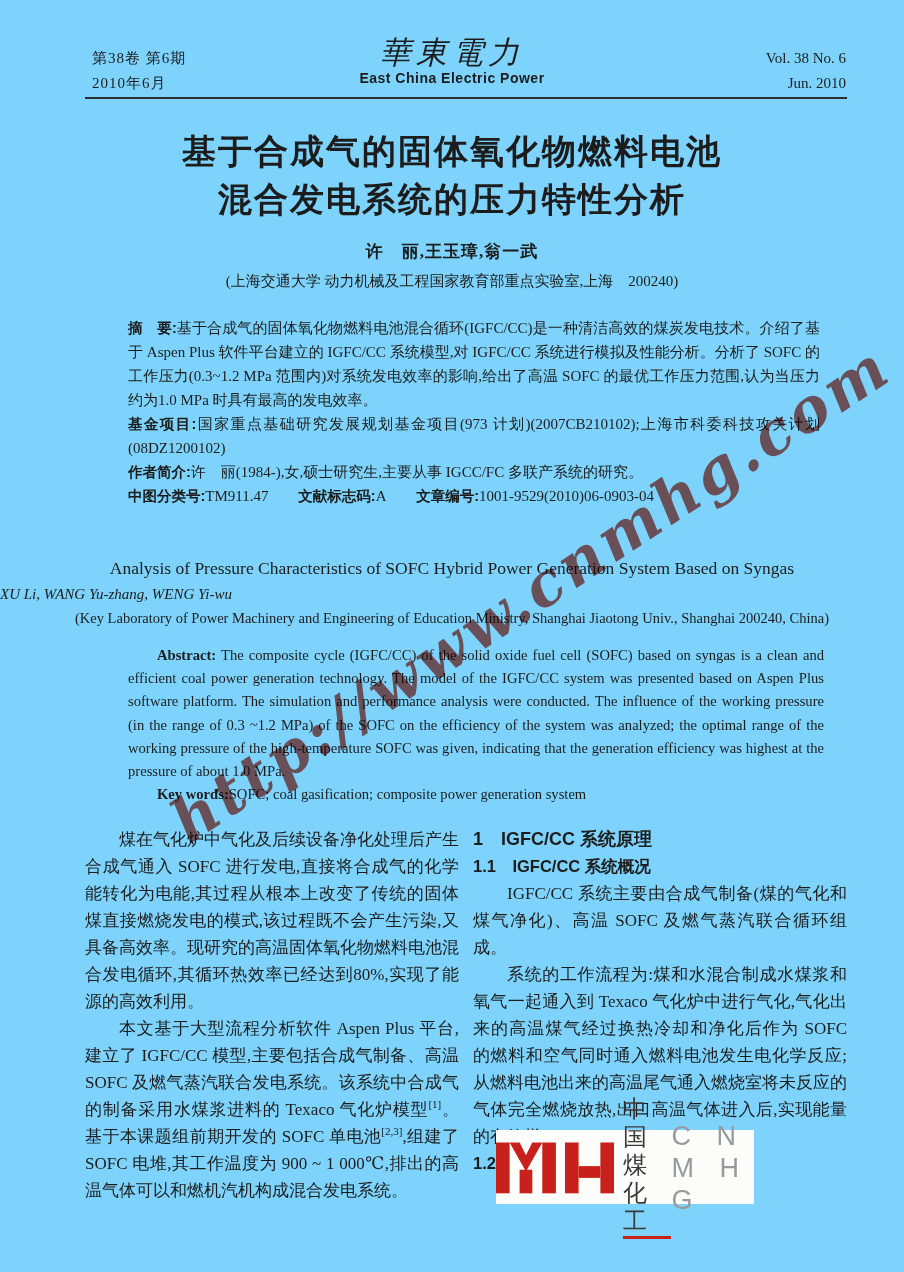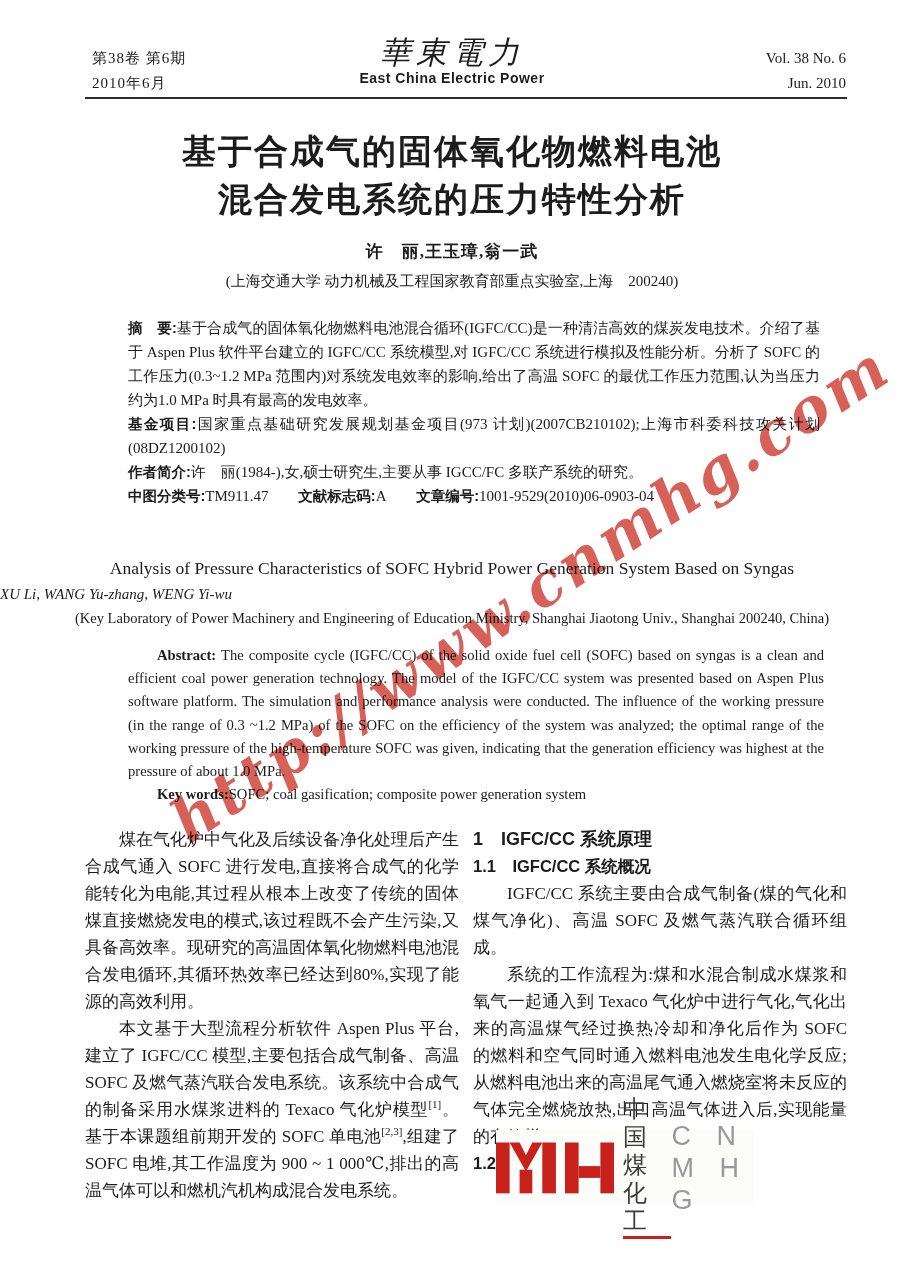--- a/index.html
+++ b/index.html
@@ -1,20 +1,20 @@
 <!DOCTYPE html>
 <html><head>
 <meta charset="utf-8">
 <style>
   html,body{margin:0;padding:0;background:#e8e8e6;}
   #page{
     position:relative;
     width:904px;height:1272px;
     margin:0 auto;
-    background:#ffffff;
+    background:#7dd3fc;
     color:#1c1c1c;
     font-family:"Liberation Serif","DejaVu Serif",serif;
     overflow:hidden;
   }
   
   .hdr-left{position:absolute;left:92px;top:46px;font-size:15px;line-height:25px;letter-spacing:1px;}
   .hdr-right{position:absolute;right:58px;top:46px;font-size:15px;line-height:25px;text-align:right;}
   .hdr-center{position:absolute;left:0;right:0;top:36px;text-align:center;}
   .journal-script{font-size:31px;font-weight:normal;font-style:italic;letter-spacing:5px;line-height:34px;}
   .journal-en{font-size:14px;font-weight:bold;font-family:"Liberation Sans","DejaVu Sans",sans-serif;letter-spacing:.5px;}

